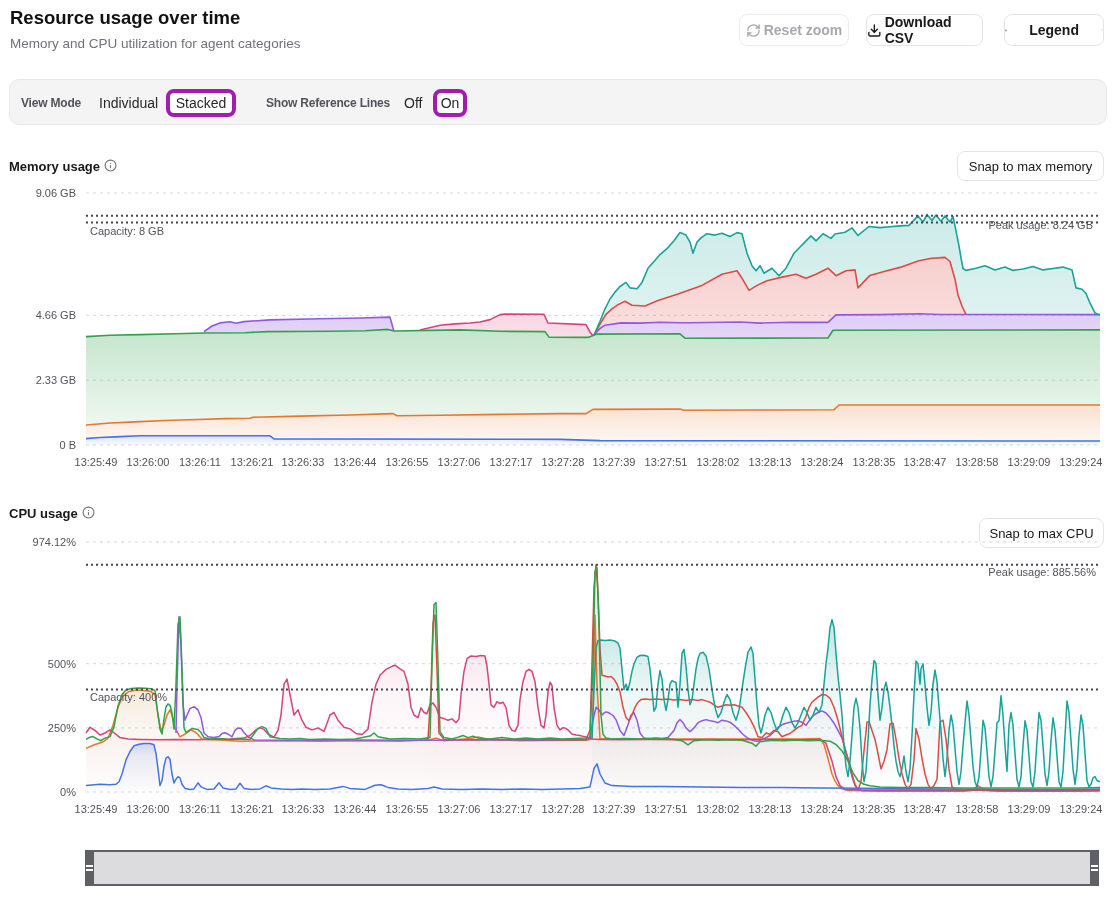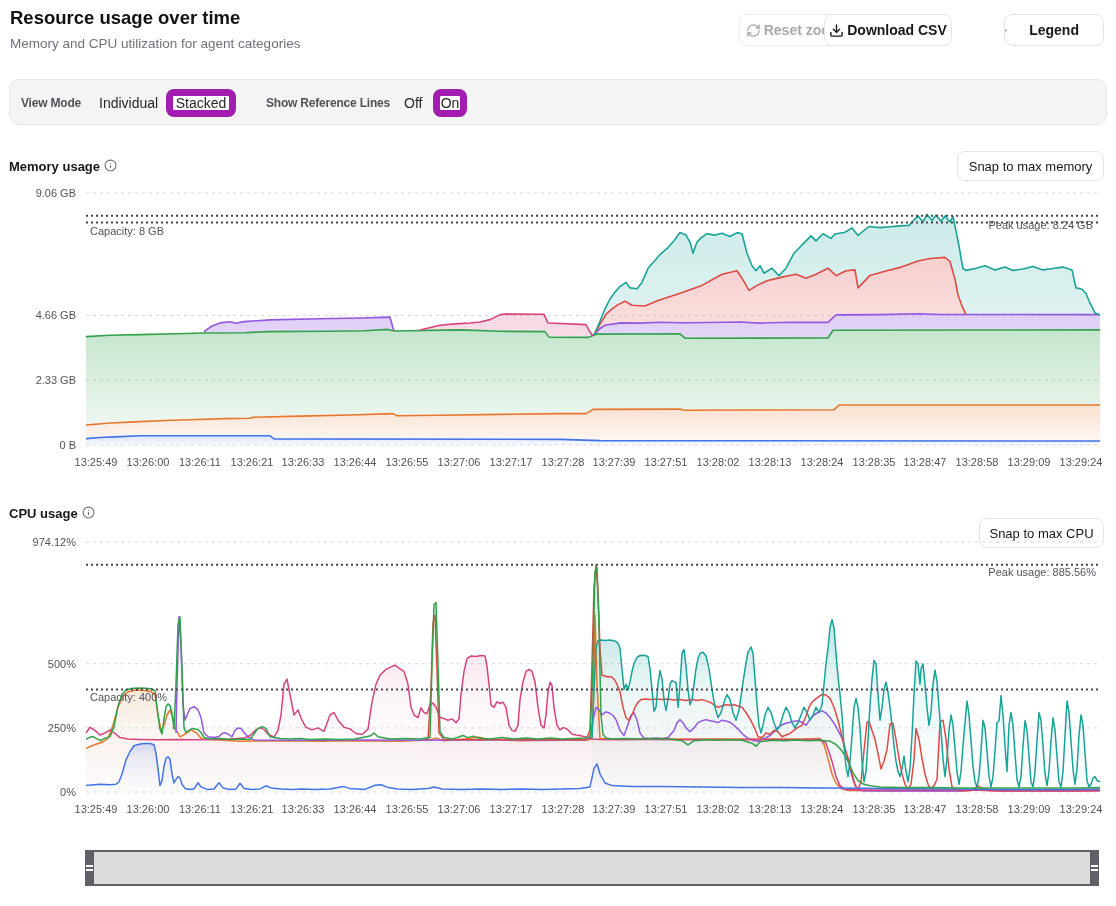--- a/index.html
+++ b/index.html
@@ -1,35 +1,35 @@
 <!DOCTYPE html>
 <html><head><meta charset="utf-8"><style>
 * { margin:0; padding:0; box-sizing:border-box; }
 body { width:1116px; height:906px; background:#fff; font-family:"Liberation Sans", sans-serif; position:relative; overflow:hidden; }
 .abs { position:absolute; }
 .btn { position:absolute; height:32px; border:1px solid #e4e4e7; border-radius:8px; background:#fff;
        display:flex; align-items:center; justify-content:center; gap:3px; font-size:14px; font-weight:700; color:#18181b; }
 .btn.dis { color:#a8a8b0; border-color:#ececee; font-weight:700; }
 .toolbar { position:absolute; left:9px; top:79px; width:1098px; height:46px; background:#f4f4f5; border:1px solid #e8e8ea; border-radius:10px; }
-.pill { position:absolute; background:#fff; border:7px solid #a21caf; border-radius:8px; display:flex; align-items:center; justify-content:center; font-size:14px; color:#27272a; }
+.pill { position:absolute; background:#fff; border:4px solid #a21caf; border-radius:8px; display:flex; align-items:center; justify-content:center; font-size:14px; color:#27272a; }
 .sechead { position:absolute; font-size:13px; font-weight:700; color:#18181b; }
 .snapbtn { position:absolute; border:1px solid #e4e4e7; border-radius:8px; background:#fff; display:flex; align-items:center; justify-content:center; font-size:13px; font-weight:400; color:#18181b; }
 </style></head><body>
 <div class="abs" style="left:10px;top:7px;font-size:18.5px;font-weight:700;color:#111113">Resource usage over time</div>
 <div class="abs" style="left:10px;top:36px;font-size:13.5px;color:#71717a">Memory and CPU utilization for agent categories</div>
 <div class="btn dis" style="left:739px;top:14px;width:110px">
     <svg width="15" height="15" viewBox="0 0 24 24" fill="none" stroke="#a8a8b0" stroke-width="2.1" stroke-linecap="round" stroke-linejoin="round">
       <path d="M3 12a9 9 0 0 1 9-9 9.75 9.75 0 0 1 6.74 2.74L21 8"></path>
       <path d="M21 3v5h-5"></path>
       <path d="M21 12a9 9 0 0 1-9 9 9.75 9.75 0 0 1-6.74-2.74L3 16"></path>
       <path d="M8 16H3v5"></path>
     </svg>
     <span>Reset zoom</span>
   </div>
-<div class="btn" style="left:824px;top:14px;width:128px">
+<div class="btn" style="left:866px;top:14px;width:117px">
     <svg width="15" height="15" viewBox="0 0 24 24" fill="none" stroke="#18181b" stroke-width="2.2" stroke-linecap="round" stroke-linejoin="round">
       <path d="M21 15v4a2 2 0 0 1-2 2H5a2 2 0 0 1-2-2v-4"></path>
       <polyline points="7 10 12 15 17 10"></polyline>
       <line x1="12" y1="15" x2="12" y2="3"></line>
     </svg>
     <span>Download CSV</span>
   </div>
 <div class="btn" style="left:1004px;top:14px;width:100px;gap:22px">
     <svg width="15" height="15" viewBox="0 0 24 24" fill="none" stroke="#18181b" stroke-width="2.2" stroke-linecap="round" stroke-linejoin="round">
       <line x1="8" y1="6" x2="21" y2="6"></line>

